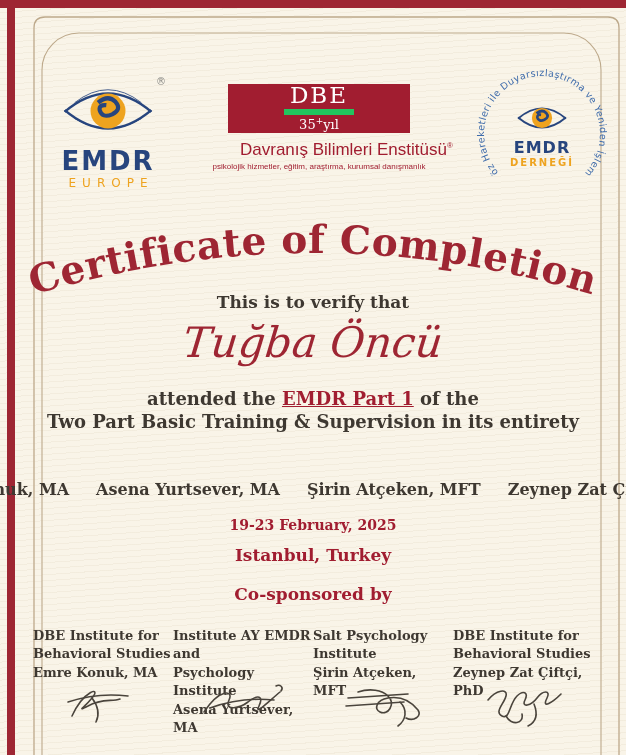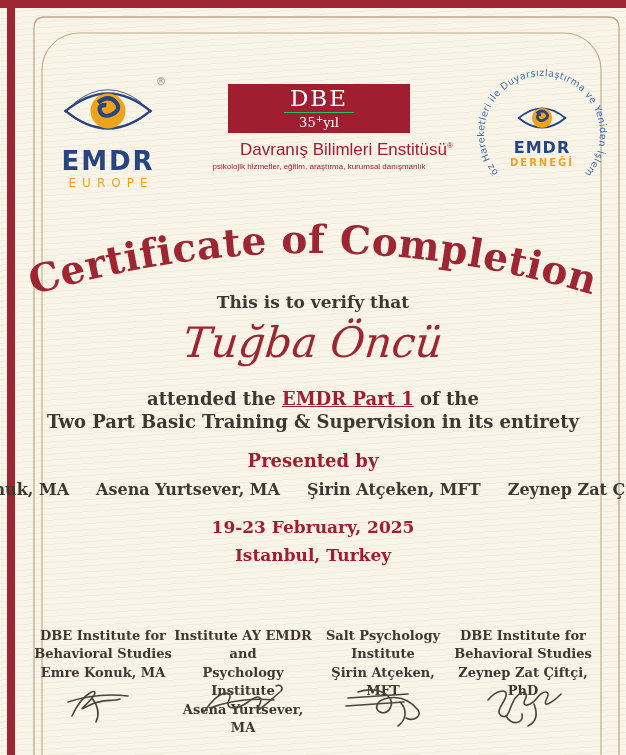--- a/index.html
+++ b/index.html
@@ -15,21 +15,21 @@
   .band-top{position:absolute;left:0;top:0;width:626px;height:8px;background:#9e2633;}
   .band-left{position:absolute;left:7px;top:0;width:8px;height:755px;background:#9e2633;}
   .border-svg{position:absolute;left:0;top:0;}
   
   .logo-europe{position:absolute;left:52px;top:80px;width:112px;text-align:center;}
   .logo-europe .wordmark{color:#27457e;font-family:"DejaVu Sans",sans-serif;font-weight:bold;font-size:26px;letter-spacing:2px;line-height:1.0;margin-top:2px;}
   .logo-europe .sub{color:#eea31f;font-family:"DejaVu Sans",sans-serif;font-size:12px;letter-spacing:6px;margin-top:2px;padding-left:6px;}
   .reg-mark{position:absolute;right:-8px;top:-4px;font-size:10px;color:#8a8a86;font-family:"DejaVu Sans",sans-serif;}
   .logo-dbe{position:absolute;left:209px;top:84px;width:220px;text-align:center;}
   .dbe-box{width:182px;height:49px;margin:0 auto;background:#a11d30;color:#ffffff;display:flex;flex-direction:column;align-items:center;justify-content:center;}
-  .dbe-acronym{font-size:23px;letter-spacing:2px;line-height:1;border-bottom:1px solid #22c55e;padding:0 6px 2px 6px;}
+  .dbe-acronym{font-size:23px;letter-spacing:2px;line-height:1;border-bottom:6px solid #22c55e;padding:0 6px 2px 6px;}
   .dbe-years{font-size:13px;line-height:1.2;margin-top:1px;}
   .dbe-years sup{font-size:9px;}
   .dbe-name{color:#a11d30;font-family:"Liberation Sans",sans-serif;font-size:17px;margin-top:7px;white-space:nowrap;margin-left:31px;}
   .dbe-name sup{font-size:8px;}
   .dbe-tagline{color:#a11d30;font-family:"Liberation Sans",sans-serif;font-size:8px;margin-top:2px;white-space:nowrap;}
   .logo-dernegi{position:absolute;left:477px;top:69px;width:130px;height:130px;}
   .dernegi-arc-text{font-family:"DejaVu Sans",sans-serif;font-size:9.5px;fill:#3f6cab;letter-spacing:0.4px;}
   .dernegi-center{position:absolute;left:0;top:32px;width:130px;text-align:center;}
   .dernegi-center .wordmark{color:#27457e;font-family:"DejaVu Sans",sans-serif;font-weight:bold;font-size:16px;letter-spacing:1px;line-height:1;margin-top:1px;}
   .dernegi-center .sub{color:#eea31f;font-family:"DejaVu Sans",sans-serif;font-weight:bold;font-size:10px;letter-spacing:2px;margin-top:1px;}
@@ -38,26 +38,26 @@
   .arc-text{font-family:"DejaVu Serif",serif;font-weight:bold;font-size:39px;fill:#9e2633;letter-spacing:0.5px;}
   .line{position:absolute;left:0;width:626px;text-align:center;color:#3e3831;}
   .verify{top:292px;font-size:17px;font-weight:600;}
   .recipient{top:318px;font-size:42px;font-style:italic;color:#9e2633;transform:skewX(-6deg);}
   .attended{top:388px;font-size:18px;font-weight:600;}
   .attended .course{color:#a11d30;font-weight:bold;text-decoration:underline;}
   .entirety{top:411px;font-size:18px;font-weight:600;}
   .red-label{color:#a11d30;font-weight:bold;}
   .presented{top:450px;font-size:18px;}
   .presenters{top:480px;font-size:16px;font-weight:bold;display:flex;justify-content:center;gap:27px;white-space:nowrap;}
-  .date-line{top:517px;font-size:17px;}
+  .date-line{top:517px;font-size:14px;}
   .location-line{top:545px;font-size:17px;}
   .cosponsored{top:584px;font-size:17px;}
   
   .sponsors{position:absolute;left:33px;top:627px;width:560px;display:flex;}
-  .sponsor{position:relative;width:25%;text-align:center;color:#3e3831;font-size:13px;font-weight:bold;line-height:1.42;height:110px;}
+  .sponsor{position:relative;width:25%;text-align:left;color:#3e3831;font-size:13px;font-weight:bold;line-height:1.42;height:110px;}
   .sig{position:absolute;left:50%;top:55px;transform:translateX(-50%);}
   .sig path{stroke:#4a443c;stroke-width:1.6;fill:none;stroke-linecap:round;}
   .eye-svg .lid{stroke:#27457e;fill:none;}
   .eye-svg .swirl{stroke:#27457e;fill:none;}
 </style>
 </head>
 <body>
 
 <div class="certificate">
 
@@ -119,31 +119,31 @@
     </text>
   </svg>
 
   <div class="line verify">This is to verify that</div>
 
   <div class="line recipient">Tuğba Öncü</div>
 
   <div class="line attended"><span>attended the </span><span class="course">EMDR Part 1</span><span> of the</span></div>
   <div class="line entirety">Two Part Basic Training &amp; Supervision in its entirety</div>
 
-  <div class="line presented red-label">Presented by</div>
 
   <div class="line presenters">
     <span>Emre Konuk, MA</span>
     <span>Asena Yurtsever, MA</span>
     <span>Şirin Atçeken, MFT</span>
     <span>Zeynep Zat Çiftçi, PhD</span>
   </div>
 
   <div class="line date-line red-label">19-23 February, 2025</div>
   <div class="line location-line red-label">Istanbul, Turkey</div>
+  <div class="line cosponsored red-label">Co-sponsored by</div>
 
   <div class="sponsors">
     <div class="sponsor">
       <div>DBE Institute for</div>
       <div>Behavioral Studies</div>
       <div>Emre Konuk, MA</div>
       <svg class="sig" width="90" height="48" viewBox="0 0 90 48">
         <path d="M 14 34 C 26 8 44 4 34 16 C 26 26 18 30 30 24 C 44 16 54 20 62 17"></path>
         <path d="M 10 20 C 28 14 46 11 70 14"></path>
         <path d="M 34 16 C 40 24 42 32 38 40"></path>

